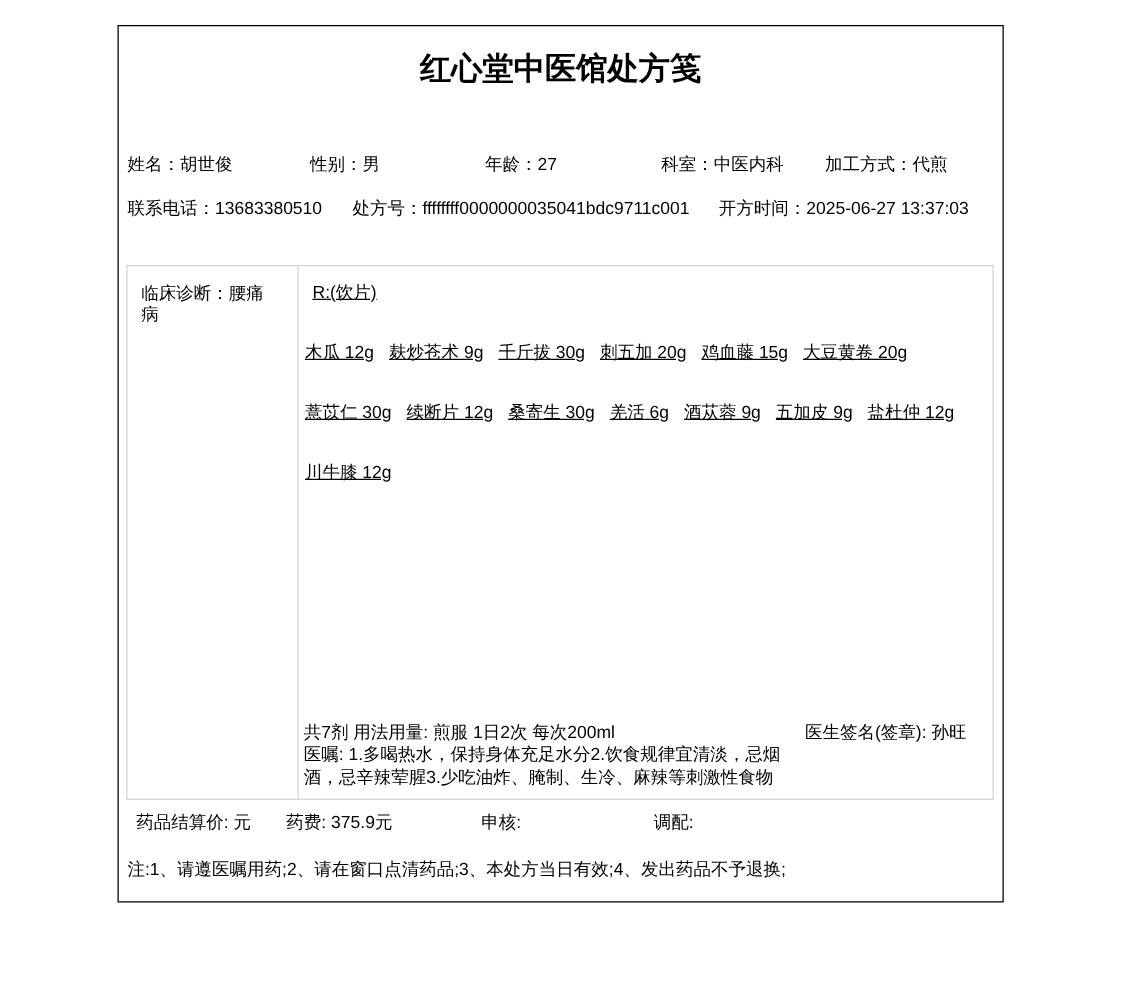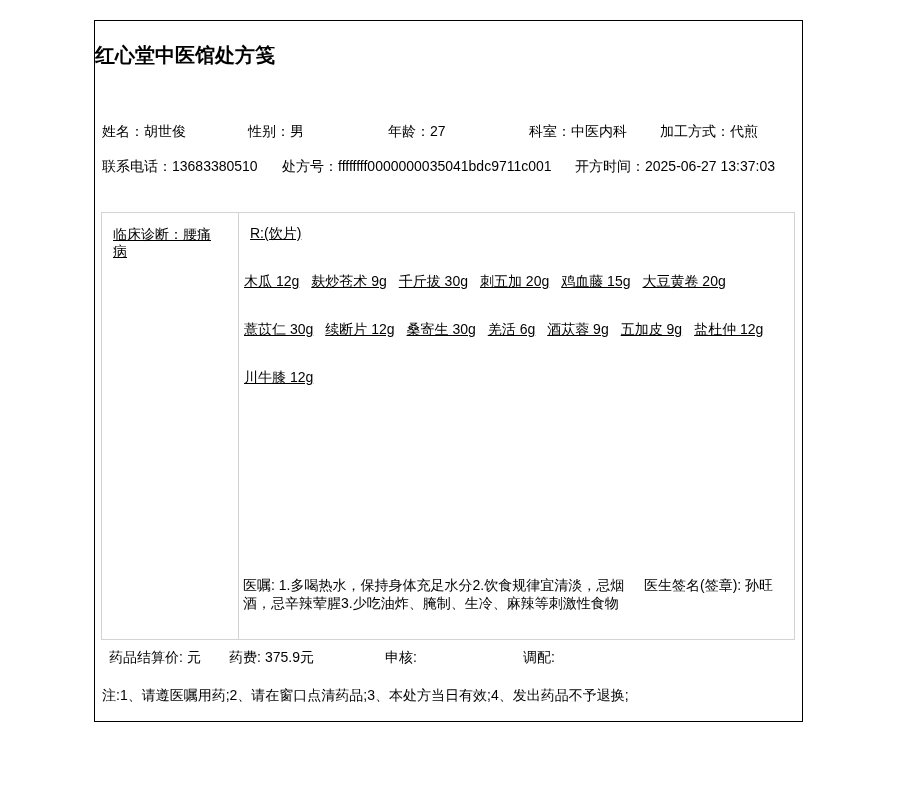--- a/index.html
+++ b/index.html
@@ -20,22 +20,22 @@
     height: 700px;
     border: 1.5px solid #000000;
     background: #ffffff;
   }
   .title {
     position: absolute;
     top: 20px;
     left: 0;
     width: 100%;
     margin: 0;
-    text-align: left;
-    font-size: 20px;
+    text-align: center;
+    font-size: 25px;
     font-weight: bold;
     line-height: 28px;
   }
   .abs-row { position: absolute; left: 0; width: 100%; height: 17px; line-height: 17px; }
   .abs-row .field { position: absolute; white-space: nowrap; }
   .patient-row  { top: 102px; }
   .contact-row  { top: 137px; }
 
   .rx-table {
     position: absolute;
@@ -47,21 +47,20 @@
     box-sizing: border-box;
     display: flex;
     background: #ffffff;
   }
   .diag-cell {
     width: 137px;
     box-sizing: border-box;
     border-right: 1px solid #d3d3d3;
     padding: 13px 24px 0 11px;
     line-height: 17px;
-    text-decoration: underline;
   }
   .rx-cell {
     flex: 1;
     position: relative;
     padding: 13px 0 0 5px;
     box-sizing: border-box;
     text-decoration: underline;
   }
   .rx-header { margin: 0 0 0 6px; line-height: 15px; }
   .herb-row  { margin: 33px 0 0 0; line-height: 15px; white-space: nowrap; }
@@ -128,20 +127,21 @@
 
       <p class="herb-row">
         <span class="herb">薏苡仁 30g</span><span class="herb">续断片 12g</span><span class="herb">桑寄生 30g</span><span class="herb">羌活 6g</span><span class="herb">酒苁蓉 9g</span><span class="herb">五加皮 9g</span><span class="herb">盐杜仲 12g</span>
       </p>
 
       <p class="herb-row">
         <span class="herb">川牛膝 12g</span>
       </p>
 
       <div class="rx-footer">
+        <p>共7剂 用法用量: 煎服 1日2次 每次200ml</p>
         <span class="doctor">医生签名(签章): 孙旺</span>
         <p class="advice">医嘱: 1.多喝热水，保持身体充足水分2.饮食规律宜清淡，忌烟酒，忌辛辣荤腥3.少吃油炸、腌制、生冷、麻辣等刺激性食物</p>
       </div>
     </div>
   </div>
 
   <div class="abs-row footer footer-row1">
     <span class="field" style="left:14px"><span>药品结算价:</span><span class="val">元</span></span>
     <span class="field" style="left:134px"><span>药费:</span><span class="val">375.9元</span></span>
     <span class="field" style="left:290px"><span>申核:</span><span class="val"></span></span>

